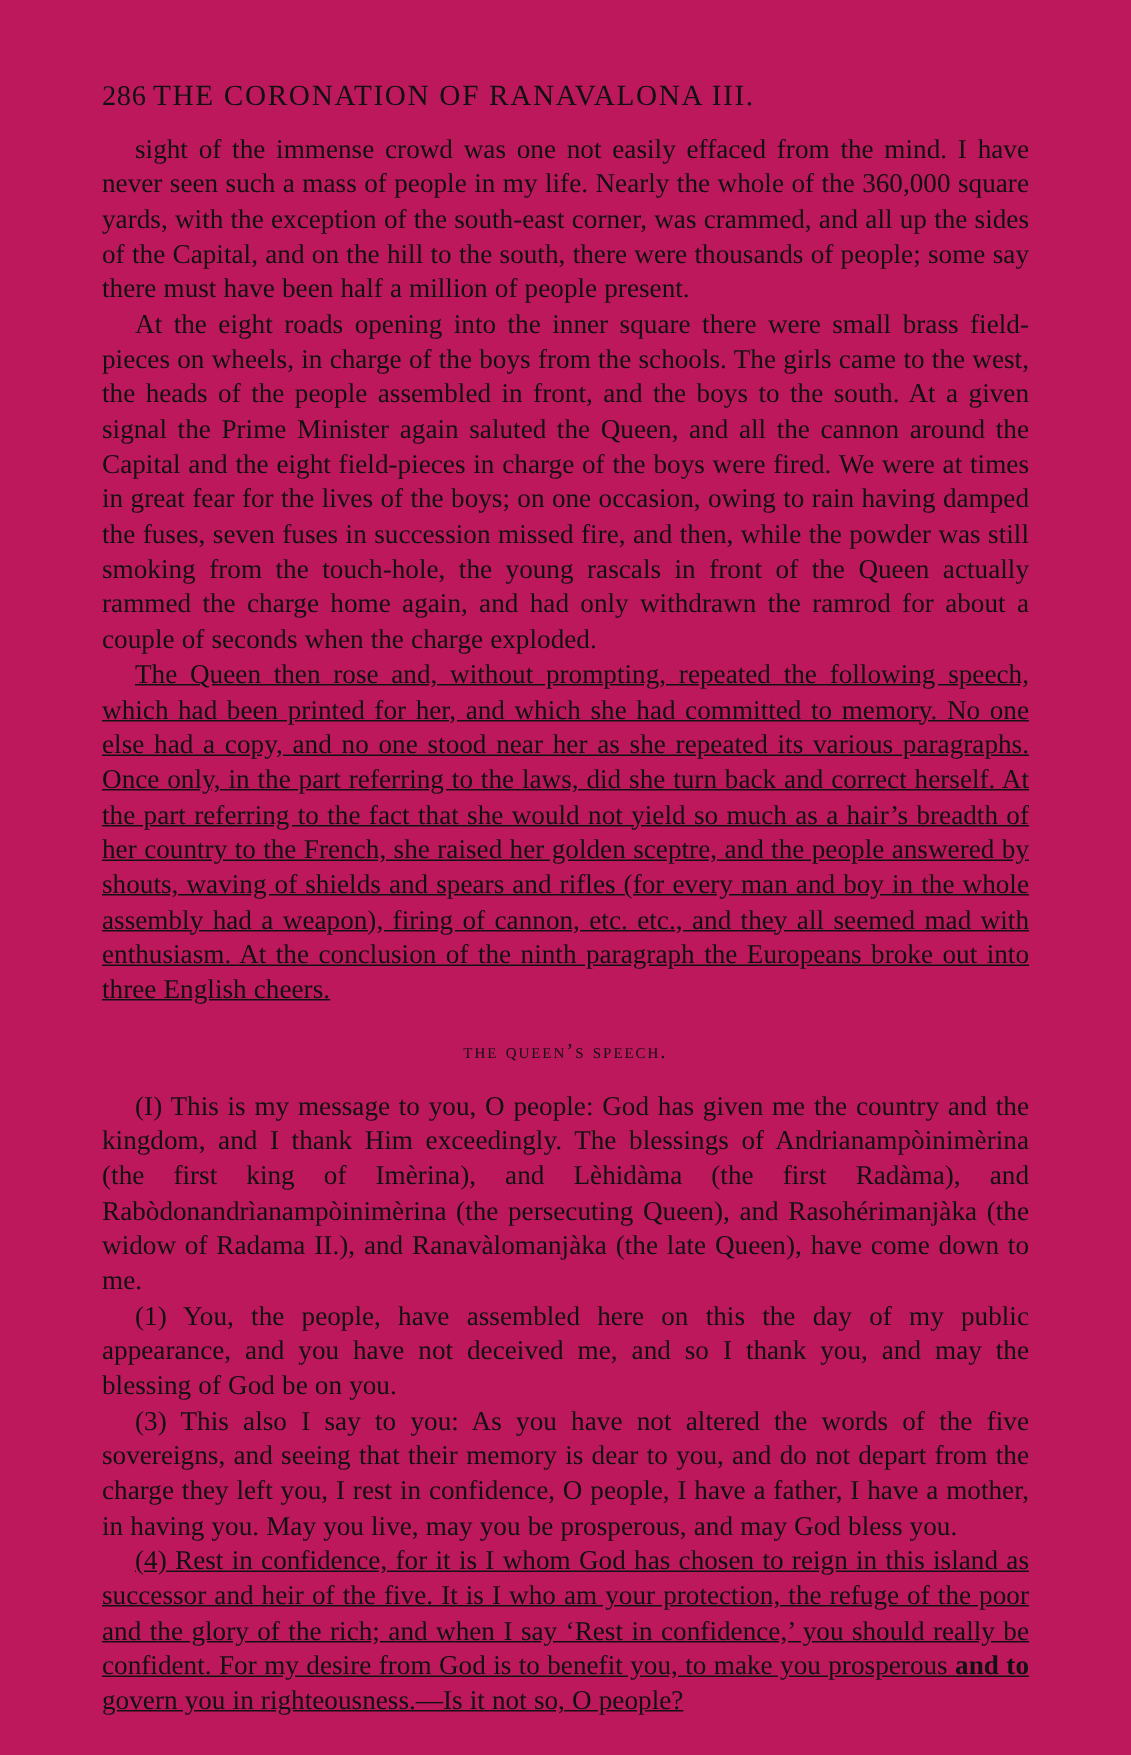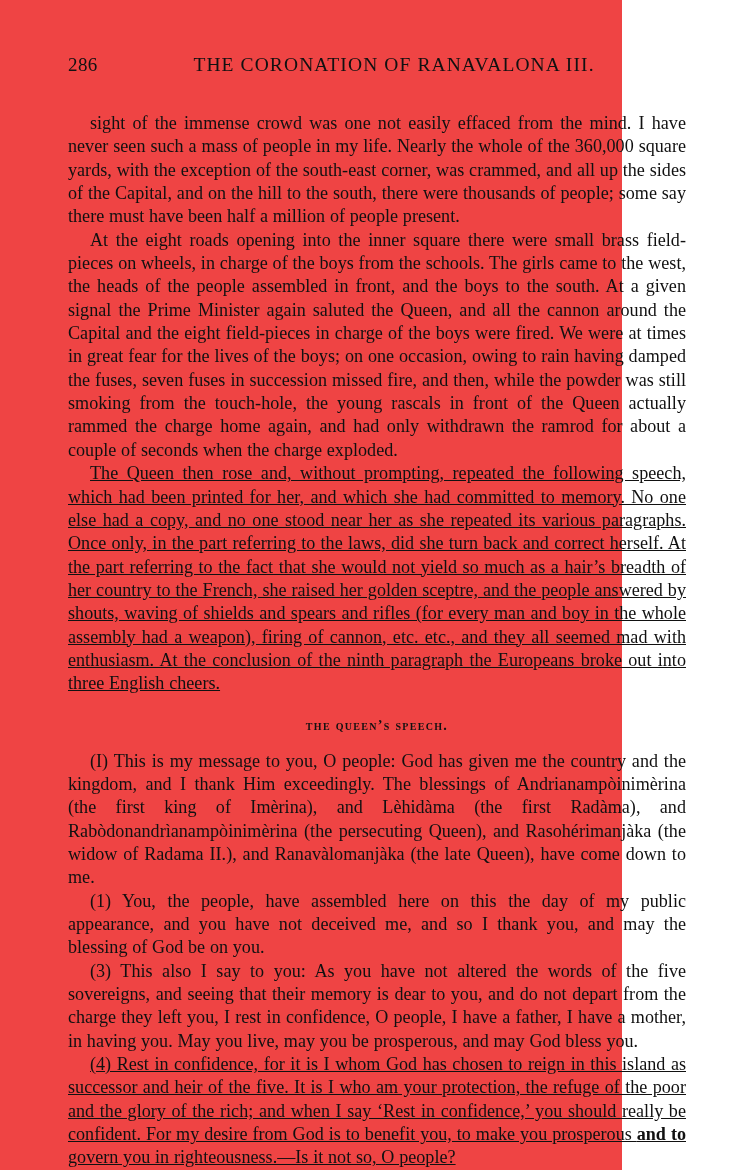--- a/index.html
+++ b/index.html
@@ -15,23 +15,23 @@
     overflow: hidden;
     font-family: "Liberation Serif", "DejaVu Serif", serif;
     color: #111111;
     -webkit-font-smoothing: antialiased;
   }
 
   .page {
     position: absolute;
     left: 0;
     top: 0;
-    width: 622px;
+    width: 754px;
     height: 1170px;
-    background: #ef4444;
+    background: #be185d;
   }
 
   
   .running-head {
     position: absolute;
     left: 68px;
     top: 52px;
     width: 618px;
     height: 26px;
   }
@@ -41,34 +41,34 @@
     top: 0;
     font-size: 19px;
     letter-spacing: 0.4px;
     line-height: 26px;
   }
   .head-title {
     position: absolute;
     left: 0;
     top: 0;
     width: 618px;
-    text-align: center;
+    text-align: left;
     font-size: 19.5px;
     line-height: 26px;
     letter-spacing: 1.1px;
     padding-left: 34px;
     box-sizing: border-box;
     white-space: nowrap;
   }
 
   
   .textblock {
     position: absolute;
     left: 68px;
-    top: 112px;
+    top: 88px;
     width: 618px;
   }
 
   p.para {
     margin: 0;
     text-align: justify;
     text-justify: inter-word;
     font-size: 18.1px;
     line-height: 23.35px;
     text-indent: 22px;
@@ -84,21 +84,21 @@
   
   .section-heading {
     margin: 0;
     padding: 0;
     text-align: center;
     font-size: 14.2px;
     line-height: 18px;
     letter-spacing: 1.3px;
     font-variant: small-caps;
     text-transform: lowercase;
-    font-weight: bold;
+    font-weight: normal;
   }
   .heading-gap-before { height: 20px; }
   .heading-gap-after  { height: 16px; }
 
   
   .ink-heavy {
     font-weight: bold;
     margin-top: 16px;
   }
 </style>

